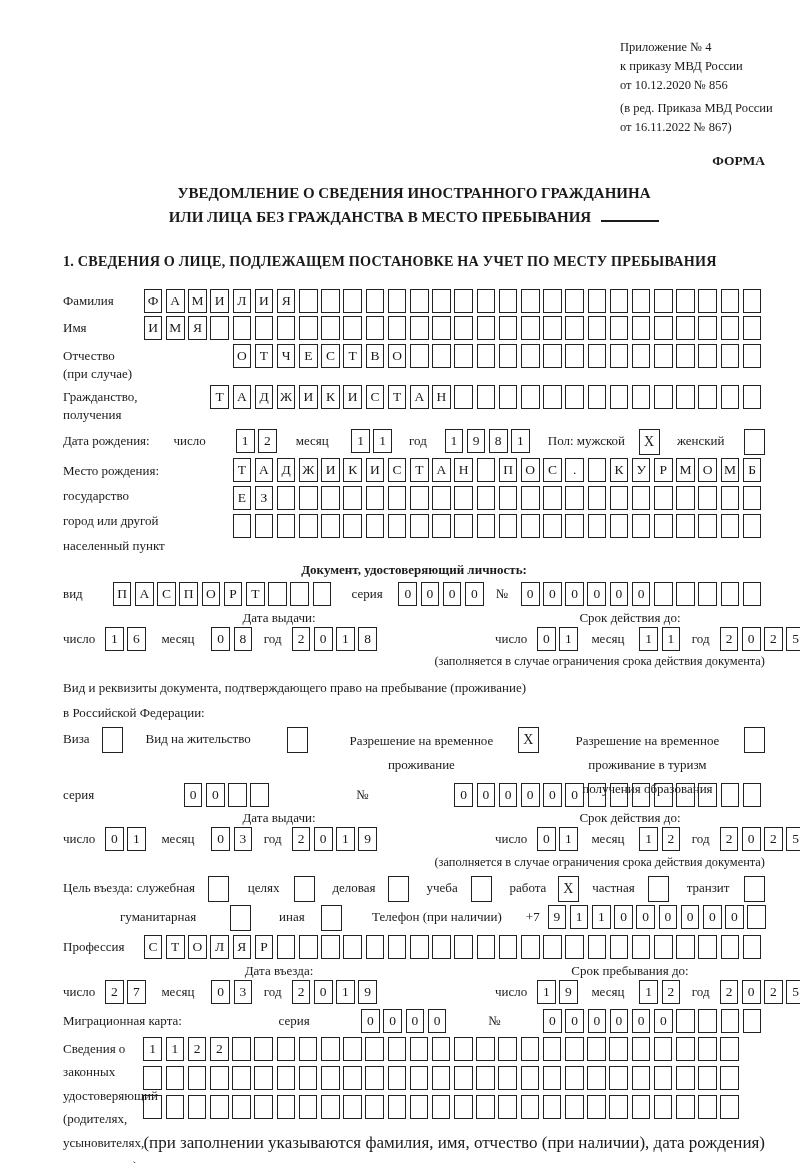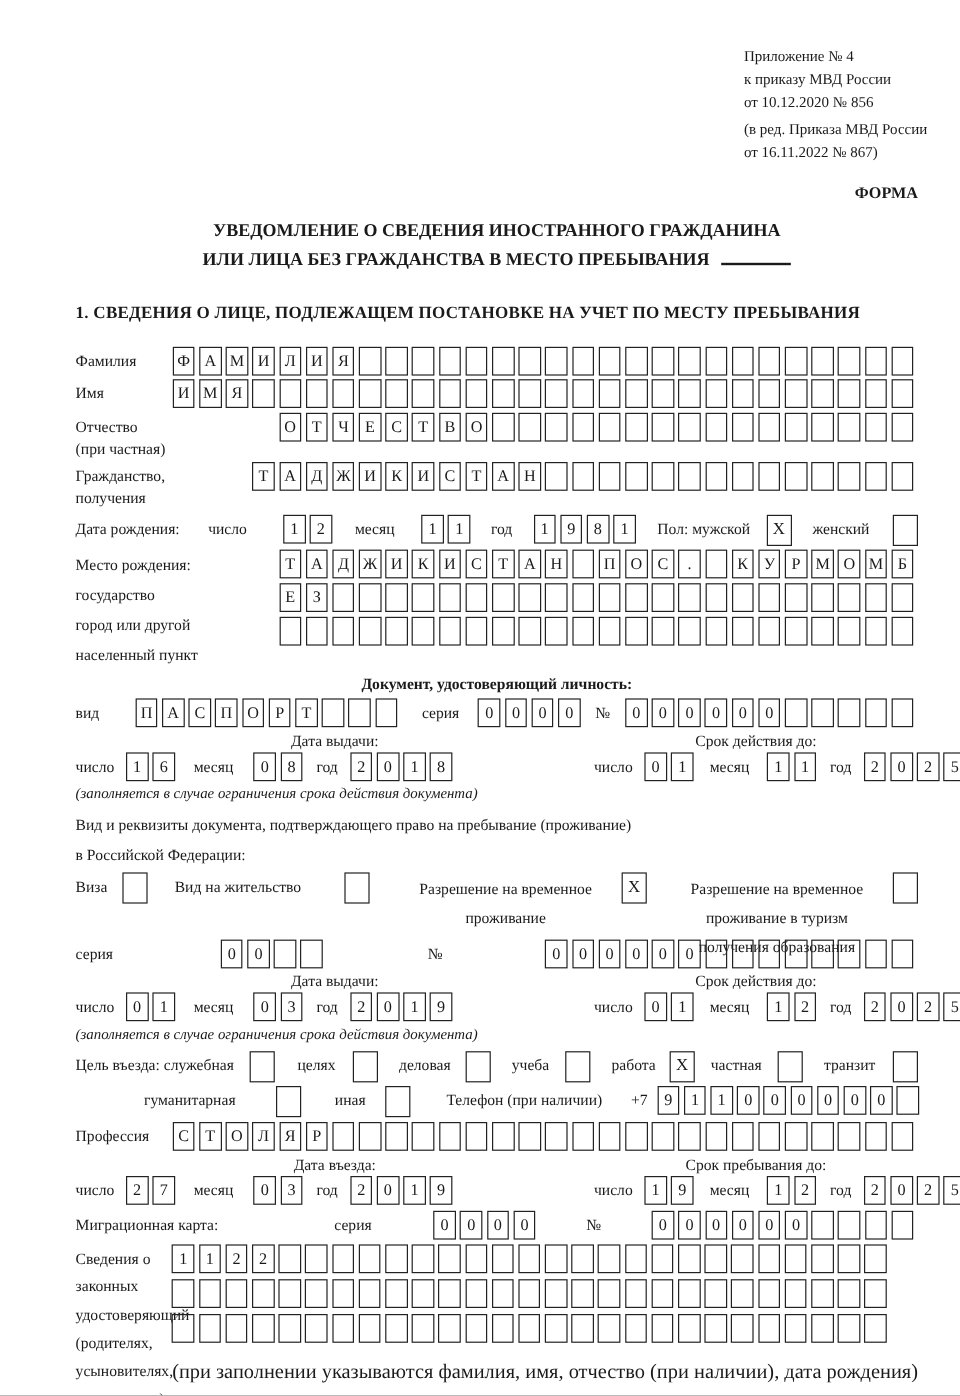--- a/index.html
+++ b/index.html
@@ -23,21 +23,21 @@
   .cell{flex:none;width:18.6px;height:24px;border:1.8px solid #222;box-sizing:border-box;
         margin-right:3.6px;display:flex;align-items:center;justify-content:center;font-size:13.5px;}
   .cb{flex:none;width:21px;height:26px;border:1.8px solid #222;box-sizing:border-box;
       display:flex;align-items:center;justify-content:center;font-size:14px;}
   .center-b{text-align:center;font-weight:bold;margin:4px 0 4px;}
   .dh{display:flex;margin-bottom:1px;}
   .dh-left{width:432px;text-align:center;flex:none;}
   .dh-right{flex:1;text-align:center;}
   .dg{display:flex;align-items:flex-start;flex:none;}
   .dg-left{width:432px;}
-  .note{font-size:12.4px;margin:1px 0 6px;font-style:italic;}
+  .note{font-size:12.4px;text-align:right;margin:1px 0 6px;}
   .mlines{line-height:25px;flex:none;}
   .cb2l,.cb3l{text-align:center;line-height:24px;flex:none;padding-top:2px;}
 </style>
 </head>
 <body>
 
 <div class="page">
 
   <div class="hdr">
     <div>Приложение № 4</div>
@@ -120,21 +120,21 @@
         <div class="cell"></div>
         <div class="cell"></div>
         <div class="cell"></div>
         <div class="cell"></div>
       </div>
   </div>
 
   <div class="frow" style="margin-bottom:2px">
     <span class="lbl2" style="width:144px">
       <span>Отчество</span><br>
-      <span>(при частная)</span>
+      <span>(при случае)</span>
     </span>
     <div class="boxes">
         <div class="cell">О</div>
         <div class="cell">Т</div>
         <div class="cell">Ч</div>
         <div class="cell">Е</div>
         <div class="cell">С</div>
         <div class="cell">Т</div>
         <div class="cell">В</div>
         <div class="cell">О</div>

